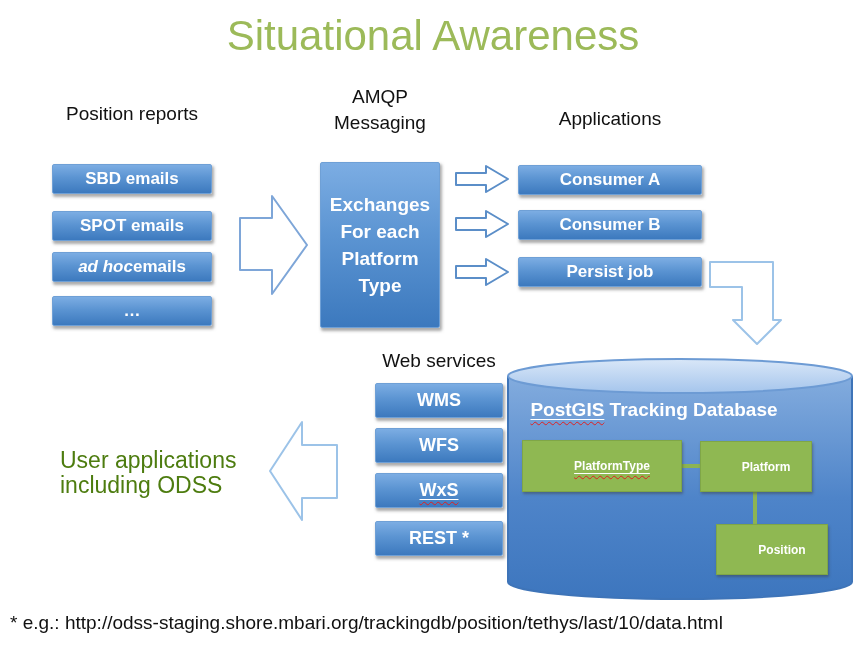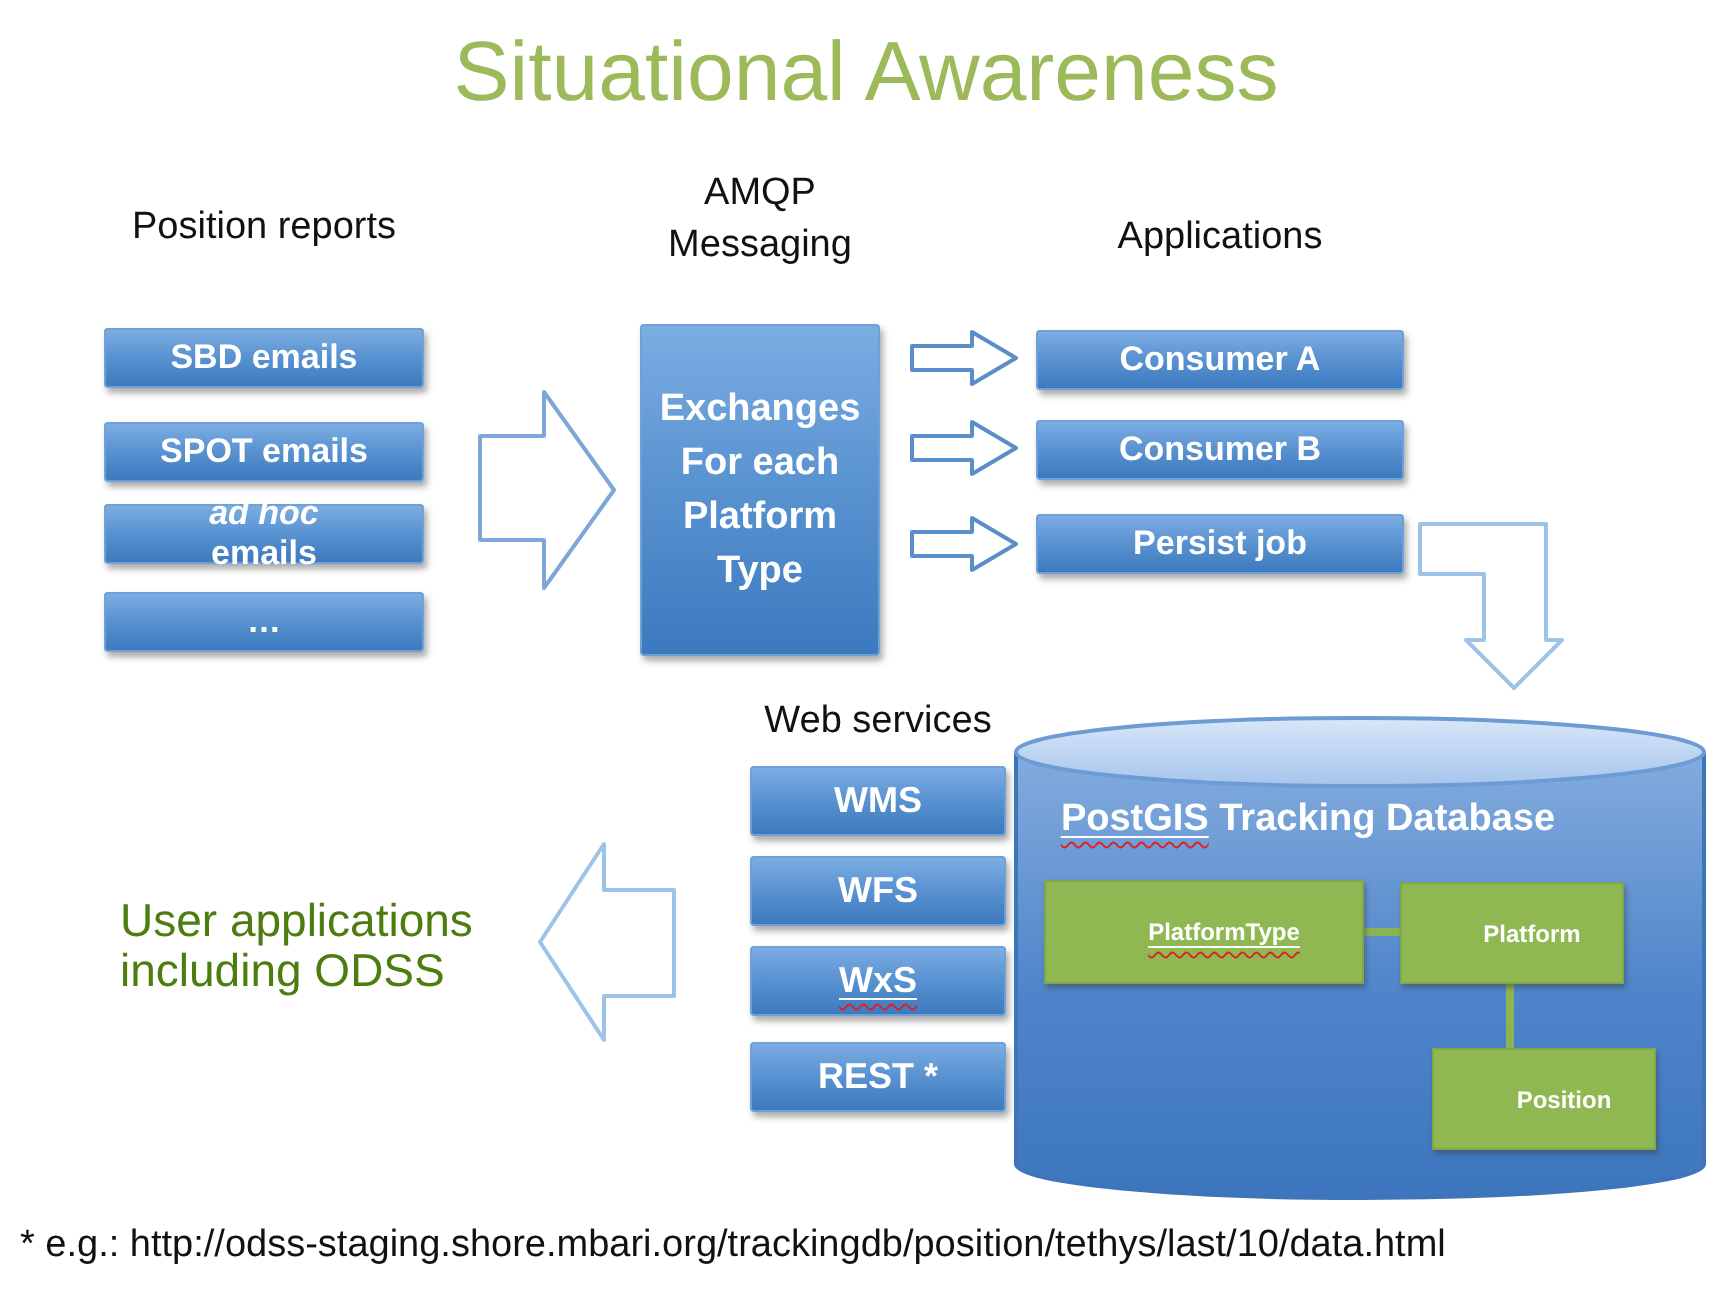--- a/index.html
+++ b/index.html
@@ -49,21 +49,21 @@
 </head>
 <body>
 
 <div id="slide">
 
   <div class="abs slide-title">Situational Awareness</div>
 
   <div class="abs heading" style="left:52px;top:101px;width:160px;">Position reports</div>
   <div class="abs bluebox small" style="left:52px;top:164px;">SBD emails</div>
   <div class="abs bluebox small" style="left:52px;top:211px;">SPOT emails</div>
-  <div class="abs bluebox small" style="left:52px;top:252px;flex-direction:column;">
+  <div class="abs bluebox small" style="left:52px;top:252px;">
     <span class="italic">ad hoc</span>
       <span> emails</span>
   </div>
   <div class="abs bluebox small" style="left:52px;top:296px;">…</div>
 
   <svg class="abs" style="left:236px;top:192px;" width="74" height="106" viewBox="0 0 74 106">
     <path d="M4,26 H36 V4 L71,53 L36,102 V78 H4 Z" fill="#ffffff" stroke="#7EA6D8" stroke-width="2" stroke-linejoin="round"></path>
   </svg>
 
   <div class="abs heading" style="left:320px;top:84px;width:120px;">

